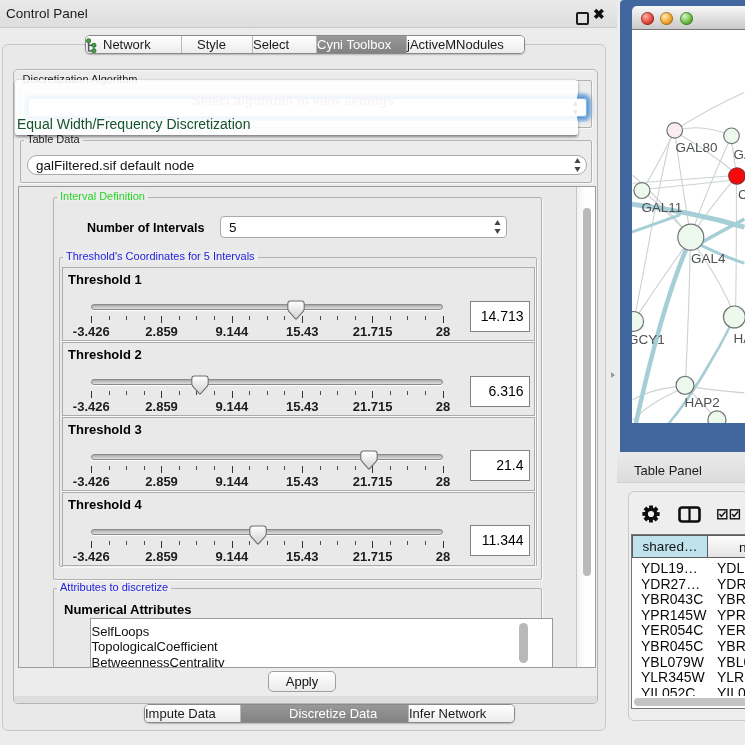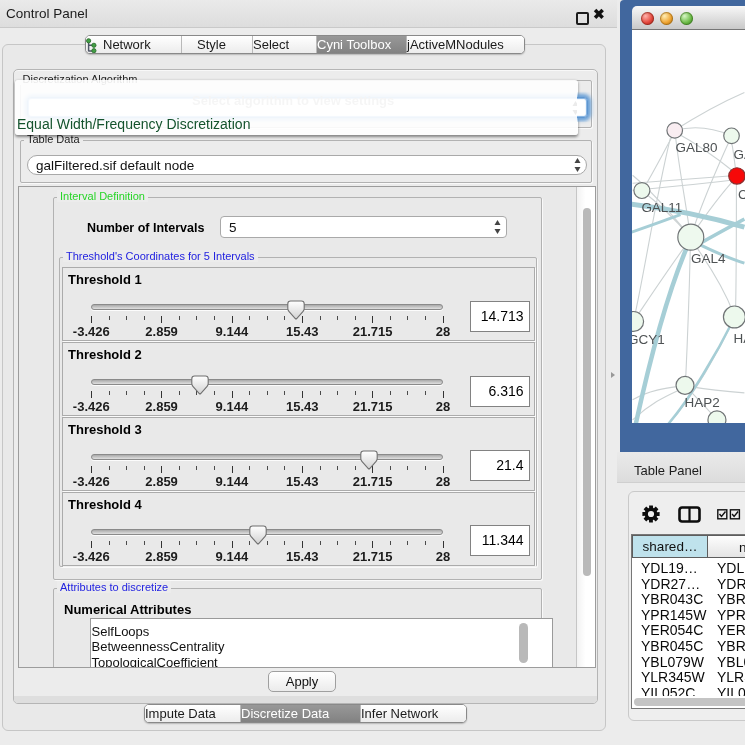--- a/index.html
+++ b/index.html
@@ -270,40 +270,40 @@
         </svg>
         <div class="vbox">11.344</div>
       </div>
 
       <div class="group" style="left:34px;top:401px;width:487px;height:120px;">
         <span class="gt blue">Attributes to discretize</span>
       </div>
       <div class="abs" style="left:45px;top:415px;font-size:13px;font-weight:bold;color:#000;">Numerical Attributes</div>
       <div id="attrlist" style="left:47.5px;top:431px;width:461px;height:50px;margin-left:23px;">
         <div>SelfLoops</div>
+        <div>TopologicalCoefficient</div>
         <div>BetweennessCentrality</div>
-        <div>TopologicalCoefficient</div>
       </div>
       <div class="vsb-thumb" style="left:500px;top:436px;width:8.5px;height:40px;"></div>
 
       <div class="abs" style="left:556.5px;top:0;width:19.5px;height:480px;
            background:linear-gradient(90deg,#f2f2f2,#fff 45%);border-left:1px solid #c6c6c6;"></div>
       <div class="vsb-thumb" style="left:563.5px;top:20.5px;width:8.5px;height:368.5px;"></div>
     </div>
 
     <div class="abs" style="left:1px;top:10px;width:563px;height:55px;background:rgba(255,255,255,0.90);
          border-radius:3px;box-shadow:0 1.5px 3px rgba(0,0,0,0.45);z-index:4;"></div>
     <div class="abs" style="left:3px;top:46px;font-size:14px;color:#14532d;z-index:5;">Equal Width/Frequency Discretization</div>
   </div>
 
   <div class="abs" id="apply">Apply</div>
 
   <div class="abs tabbar" id="bottabs">
     <div class="seg" style="width:95px;">Impute Data</div>
-    <div class="seg sel" style="width:119px;">Discretize Data</div>
+    <div class="seg sel" style="width:119px;padding-left:48px;">Discretize Data</div>
     <div class="seg" style="width:105px;">Infer Network</div>
   </div>
 </div>
 
 <div class="abs" style="left:611px;top:372px;width:0;height:0;border-top:3.5px solid transparent;border-bottom:3.5px solid transparent;border-left:4.5px solid #989898;"></div>
 
 <div class="abs" id="netframe"></div>
 <div class="abs" id="nettitle">
   <div class="light" style="left:9px; background:radial-gradient(circle at 4.5px 4px,#ffb3ac,#e4483d 55%,#a32016);box-shadow:inset 0 0 1px 1px rgba(110,25,15,.6);"></div>
   <div class="light" style="left:28px;background:radial-gradient(circle at 4.5px 4px,#ffeeb4,#efa432 55%,#aa6c0d);box-shadow:inset 0 0 1px 1px rgba(130,85,10,.6);"></div>

